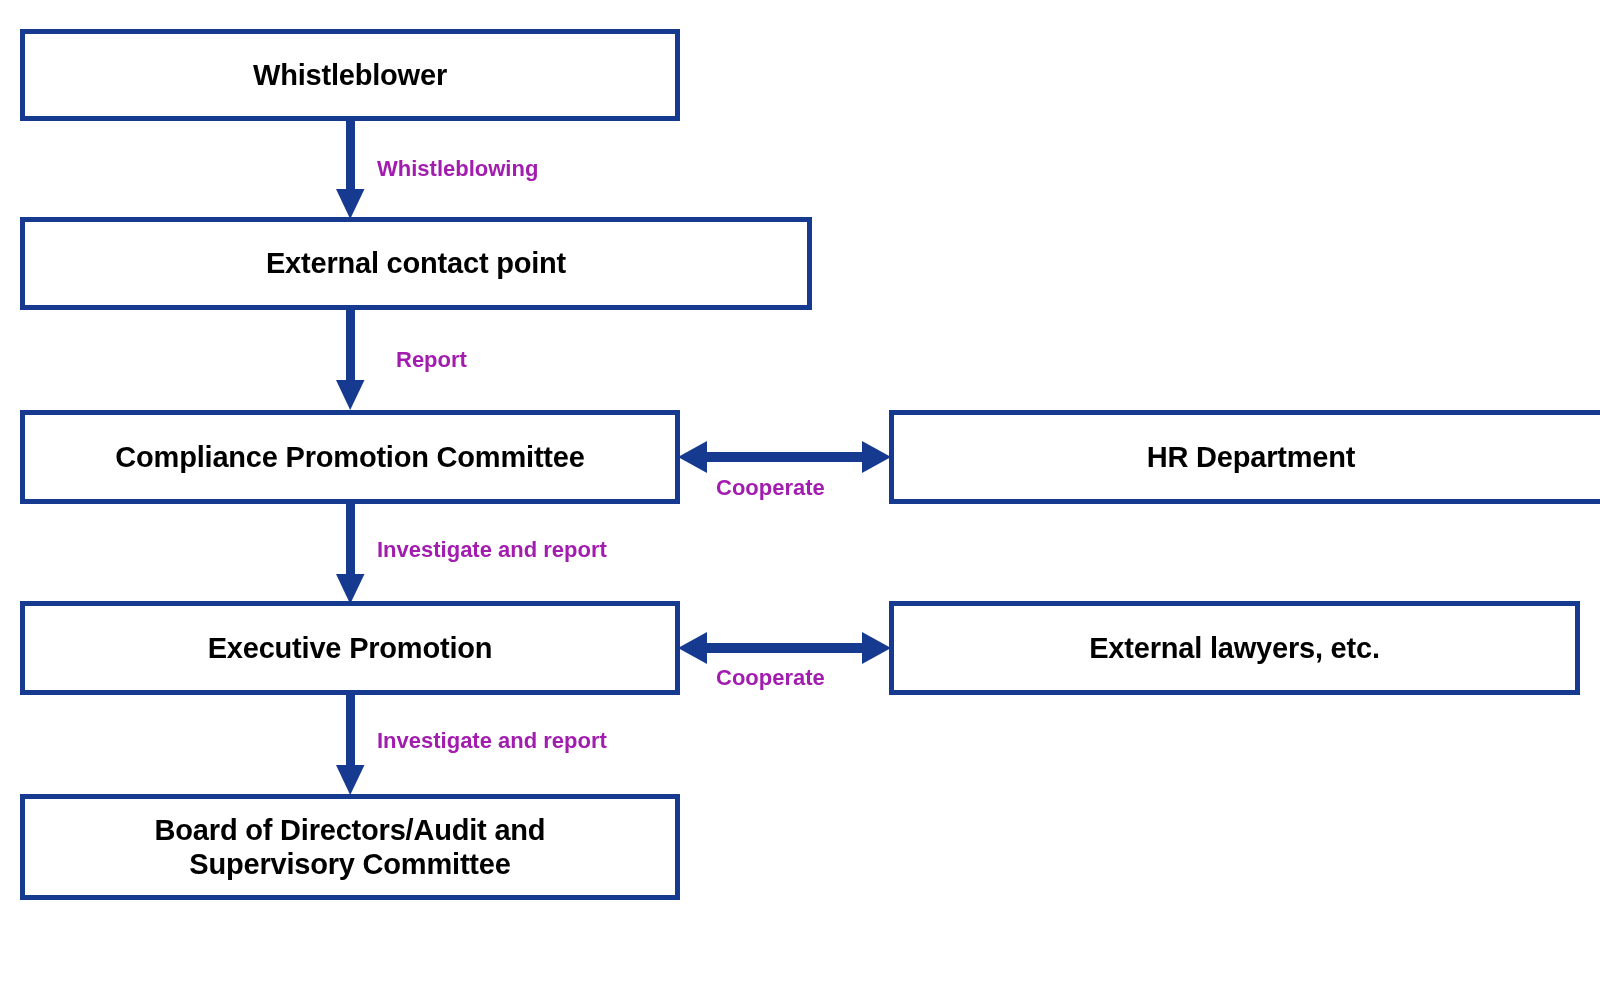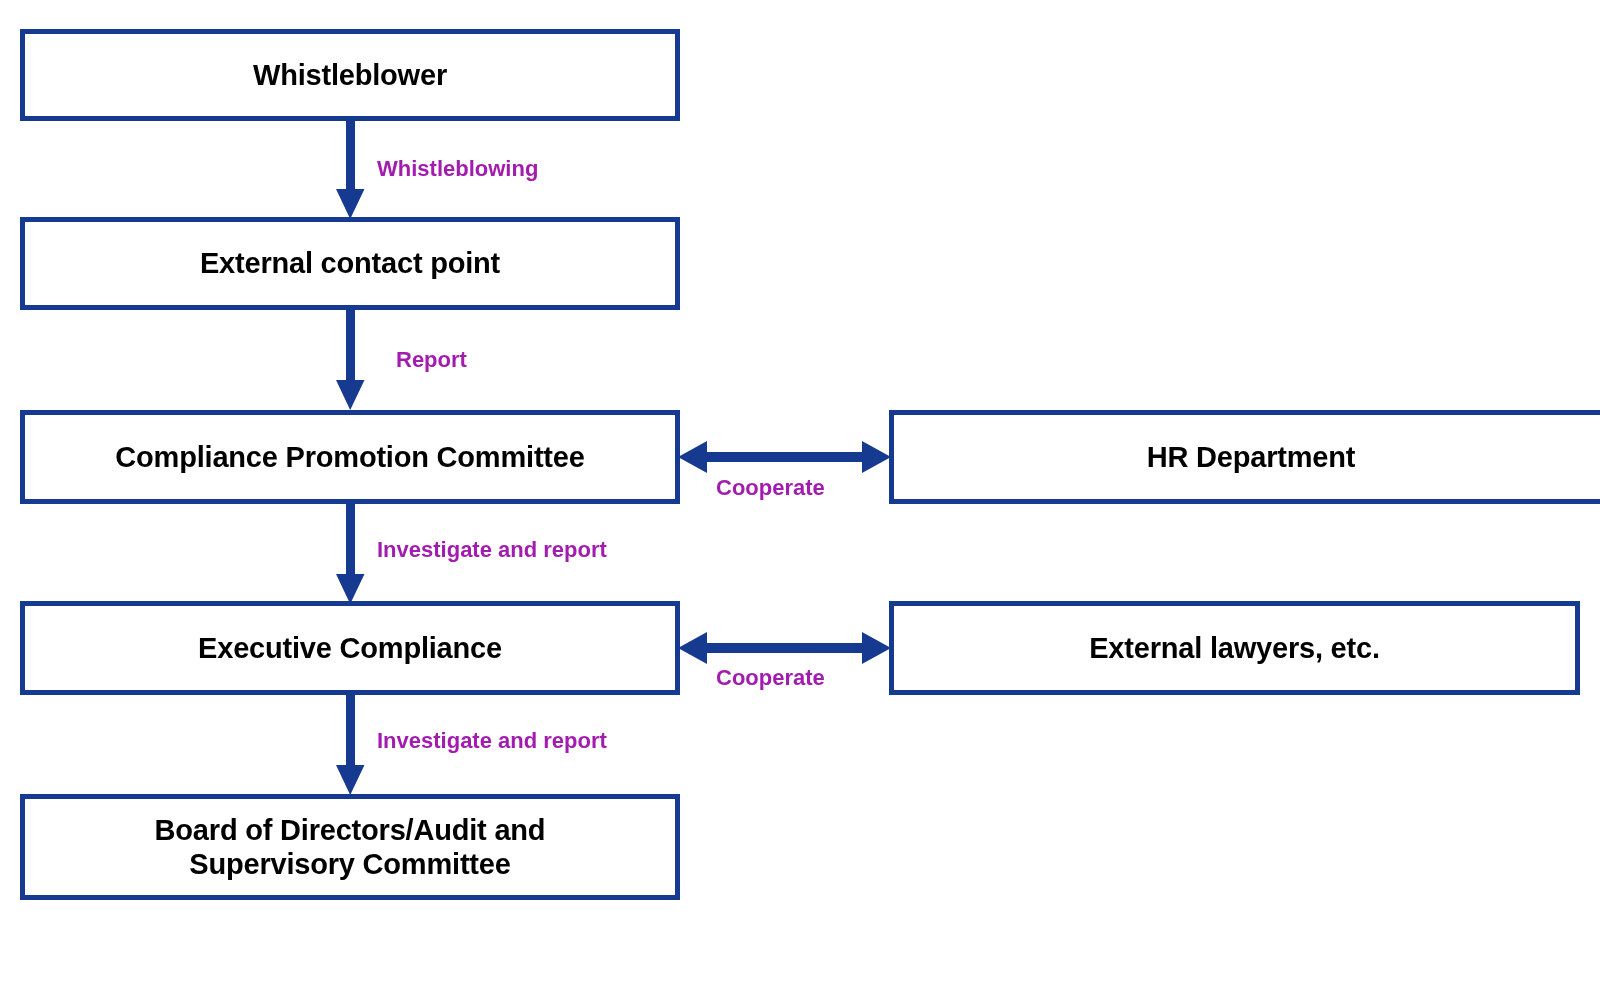--- a/index.html
+++ b/index.html
@@ -52,34 +52,34 @@
 </style>
 </head>
 <body>
 
 <div id="canvas">
 
   <div class="node" style="left:20px; top:29px; width:660px; height:92px;">
     <span class="node-label">Whistleblower</span>
   </div>
 
-  <div class="node" style="left:20px; top:217px; width:660px; height:93px;">
+  <div class="node" style="left:20px; top:217px; width:792px; height:93px;">
     <span class="node-label">External contact point</span>
   </div>
 
   <div class="node" style="left:20px; top:410px; width:660px; height:94px;align-items:center;">
     <span class="node-label">Compliance Promotion Committee</span>
   </div>
 
   <div class="node" style="left:889px; top:410px; width:724px; height:94px;">
     <span class="node-label">HR Department</span>
   </div>
 
   <div class="node" style="left:20px; top:601px; width:660px; height:94px;">
-    <span class="node-label">Executive Compliance</span>
+    <span class="node-label">Executive Promotion</span>
   </div>
 
   <div class="node" style="left:889px; top:601px; width:691px; height:94px;">
     <span class="node-label">External lawyers, etc.</span>
   </div>
 
   <div class="node" style="left:20px; top:794px; width:660px; height:106px;">
     <span class="node-label">Board of Directors/Audit and
 Supervisory Committee</span>
   </div>

